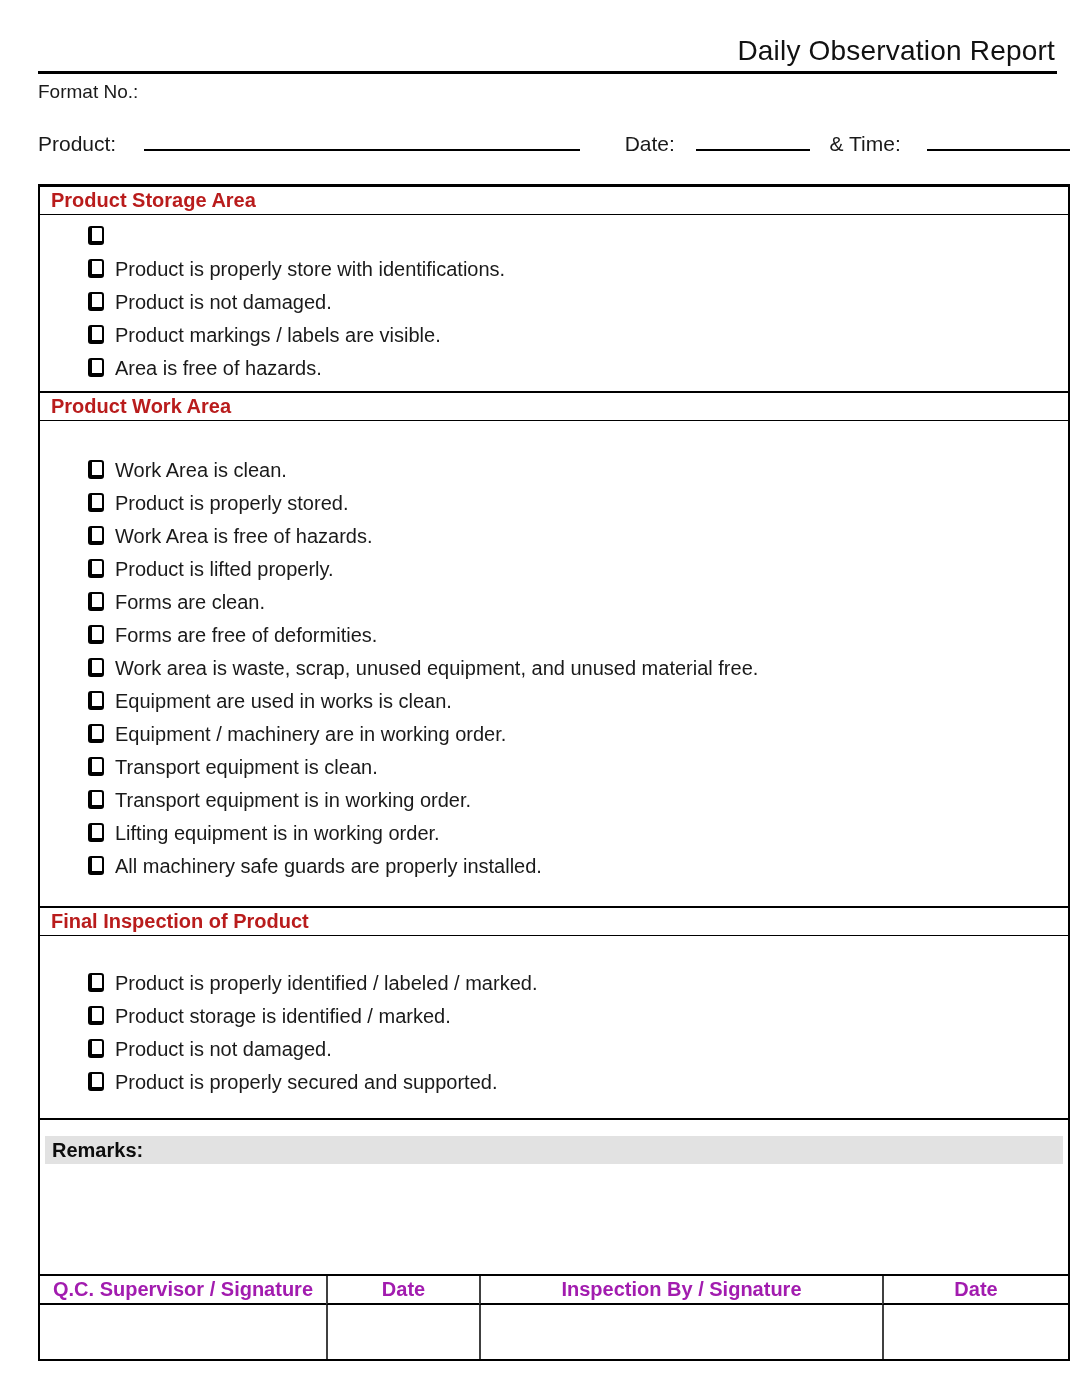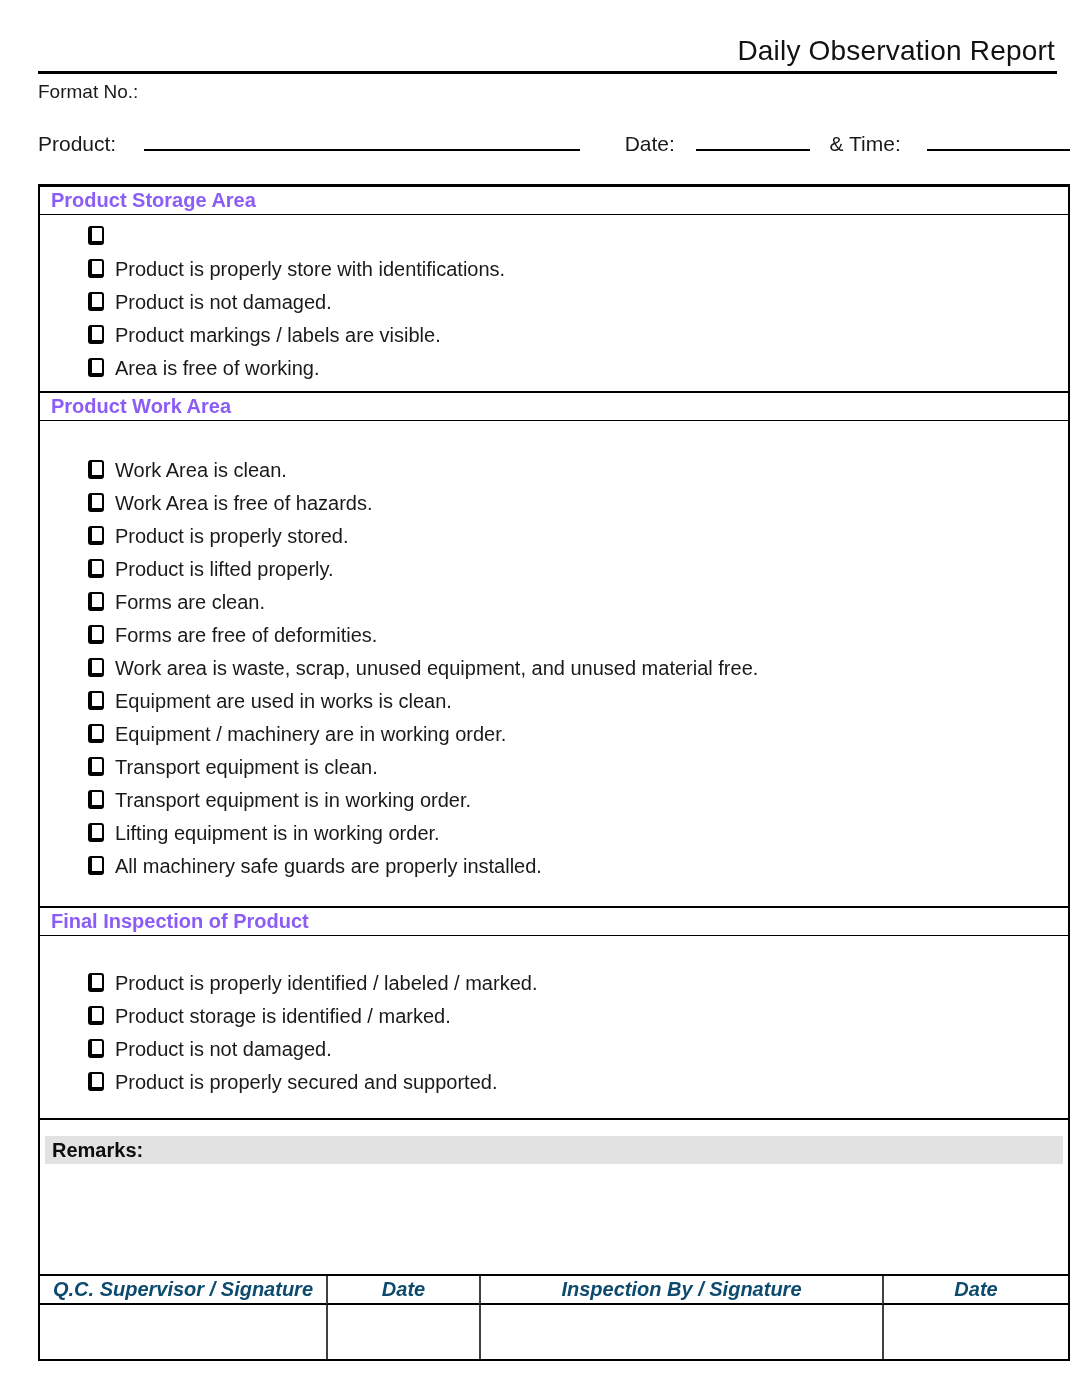--- a/index.html
+++ b/index.html
@@ -60,21 +60,21 @@
     border: 2px solid #000;
     border-top-width: 3px;
     background: #fff;
   }
   .sec-header {
     font-size: 20px;
     font-weight: bold;
     line-height: 25px;
     padding: 1px 0 1px 11px;
     border-bottom: 1px solid #000;
-    color: #8b5cf6;
+    color: #b91c1c;
   }
   .section + .section .sec-header { border-top: 2px solid #000; }
 
   .sec-0 .sec-body { padding: 5px 0 6px; }
   .sec-1 .sec-body { padding: 33px 0 23px; }
   .sec-2 .sec-body { padding: 31px 0 19px; }
 
   .check-row {
     display: flex;
     align-items: center;
@@ -117,22 +117,21 @@
   }
   .sig-cell { border-left: 2px solid #404040; }
   .sig-cell.first { border-left: none; }
   .sig-head {
     font-size: 20px;
     font-weight: bold;
     text-align: center;
     line-height: 27px;
     height: 29px;
     border-bottom: 2px solid #000;
-    color: #0c4a6e;
-    font-style: italic;
+    color: #a21caf;
   }
   .sig-data { height: 54px; background: #fff; }
 </style>
 </head>
 <body>
 
 <div class="page">
   <div class="content">
 
     <div class="title">Daily Observation Report</div>
@@ -166,38 +165,38 @@
               <div class="check-row">
                 <span class="cbx"></span>
                 <span>Product is not damaged.</span>
               </div>
               <div class="check-row">
                 <span class="cbx"></span>
                 <span>Product markings / labels are visible.</span>
               </div>
               <div class="check-row">
                 <span class="cbx"></span>
-                <span>Area is free of working.</span>
+                <span>Area is free of hazards.</span>
               </div>
             </div>
           </div>
           <div class="section sec-1">
             <div class="sec-header">Product Work Area</div>
             <div class="sec-body">
               <div class="check-row">
                 <span class="cbx"></span>
                 <span>Work Area is clean.</span>
               </div>
               <div class="check-row">
                 <span class="cbx"></span>
+                <span>Product is properly stored.</span>
+              </div>
+              <div class="check-row">
+                <span class="cbx"></span>
                 <span>Work Area is free of hazards.</span>
-              </div>
-              <div class="check-row">
-                <span class="cbx"></span>
-                <span>Product is properly stored.</span>
               </div>
               <div class="check-row">
                 <span class="cbx"></span>
                 <span>Product is lifted properly.</span>
               </div>
               <div class="check-row">
                 <span class="cbx"></span>
                 <span>Forms are clean.</span>
               </div>
               <div class="check-row">

